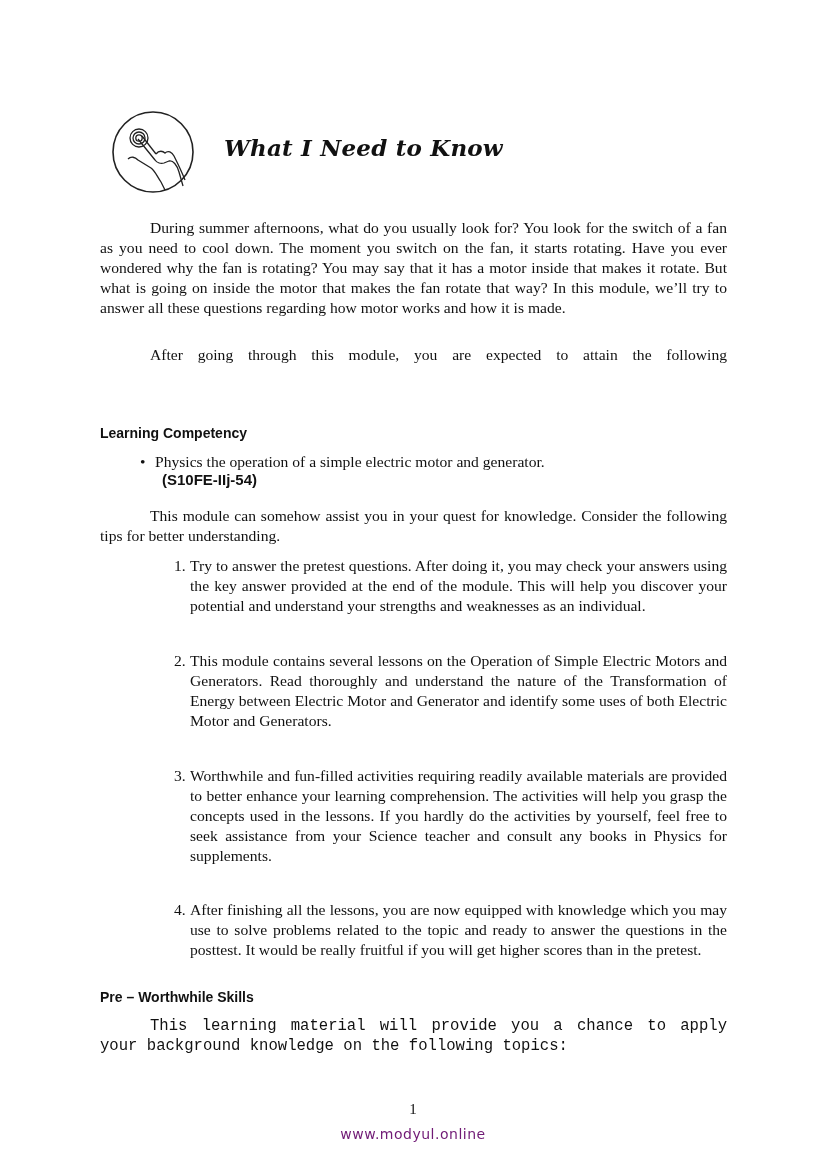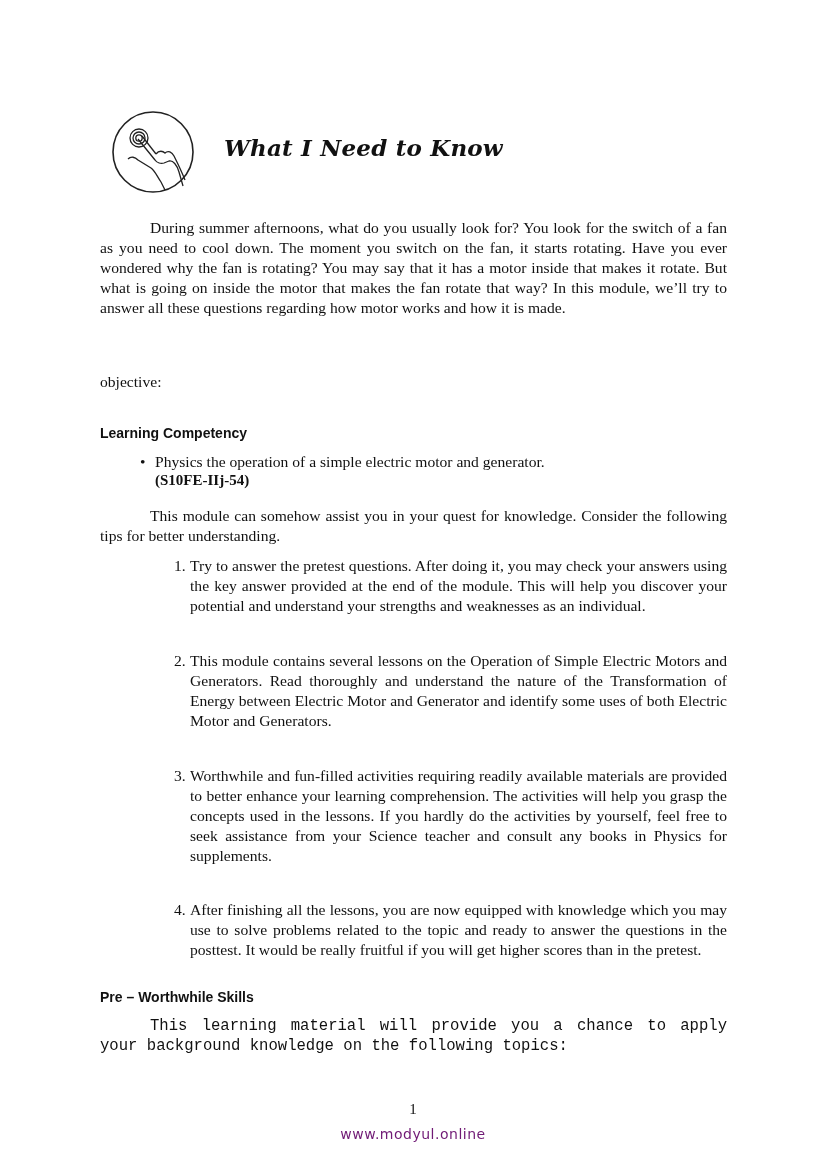--- a/index.html
+++ b/index.html
@@ -7,21 +7,21 @@
     .page { position: absolute; left: 0; top: 0; width: 732px; height: 1169px; }
     .icon-wrap { position: absolute; left: 111px; top: 110px; width: 84px; height: 84px; }
     .title { position: absolute; left: 224px; top: 134px; font-family: "DejaVu Serif", serif; font-weight: bold; font-style: italic; font-size: 23px; color: #111; letter-spacing: 0.2px; }
     .body-text { font-family: "Liberation Serif", serif; font-size: 15.6px; line-height: 20px; text-align: justify; }
     .para { position: absolute; left: 100px; width: 627px; }
     .para .indent { display: inline-block; width: 50px; }
     .heading { position: absolute; left: 100px; font-family: Liberation Sans, sans-serif; font-weight: bold; font-size: 14px; }
     .bullet { position: absolute; left: 140px; width: 560px; }
     .bullet .dot { position: absolute; left: 0; top: 0; }
     .bullet .txt { position: absolute; left: 15px; white-space: nowrap; }
-    .bullet .code { position: absolute; left: 15px; top: 18px; font-family: Liberation Serif, serif; font-weight: bold; font-size: 15px; }
+    .bullet .code { position: absolute; left: 22px; top: 18px; font-family: Liberation Sans, sans-serif; font-weight: bold; font-size: 15px; }
     .olist { position: absolute; left: 174px; width: 553px; }
     .olist .num { position: absolute; left: 0; top: 0; }
     .olist .itxt { margin-left: 16px; display: block; }
     .olist .item { position: relative; }
     .pagenum { position: absolute; left: 0; width: 826px; top: 1101px; text-align: center; font-family: "Liberation Serif", serif; font-size: 15px; }
     .watermark { position: absolute; left: 0; width: 826px; top: 1126px; text-align: center; font-family: "DejaVu Sans", sans-serif; font-size: 14px; color: #701a75; letter-spacing: 0.5px; }
   </style>
 </head>
 <body>
 
@@ -39,21 +39,23 @@
       <path d="M17 49 C20 46 24 47 27 50 L40 58 C44 61 46 66 50 72 L54 80" fill="none" stroke="#222" stroke-width="1.3"></path>
     </svg>
   </div>
 
   <div class="title">What I Need to Know</div>
 
   <div class="para body-text" style="top:218px;">
     <span class="indent"></span><span>During summer afternoons, what do you usually look for? You look for the switch of a fan as you need to cool down. The moment you switch on the fan, it starts rotating. Have you ever wondered why the fan is rotating? You may say that it has a motor inside that makes it rotate. But what is going on inside the motor that makes the fan rotate that way? In this module, we’ll try to answer all these questions regarding how motor works and how it is made.</span>
   </div>
 
-  <div class="para body-text" style="top:372px;">objective:</div>
+  <div class="para body-text" style="top:345px; text-align: justify; text-align-last: justify;">
+    <span class="indent"></span><span>After going through this module, you are expected to attain the following</span>
+  </div>
 
   <div class="heading" style="top:425px;">Learning Competency</div>
 
   <div class="bullet body-text" style="top:452px;">
     <span class="dot">•</span>
     <span class="txt">Physics the operation of a simple electric motor and generator.</span>
     <span class="code">(S10FE-IIj-54)</span>
   </div>
 
   <div class="para body-text" style="top:506px;">

